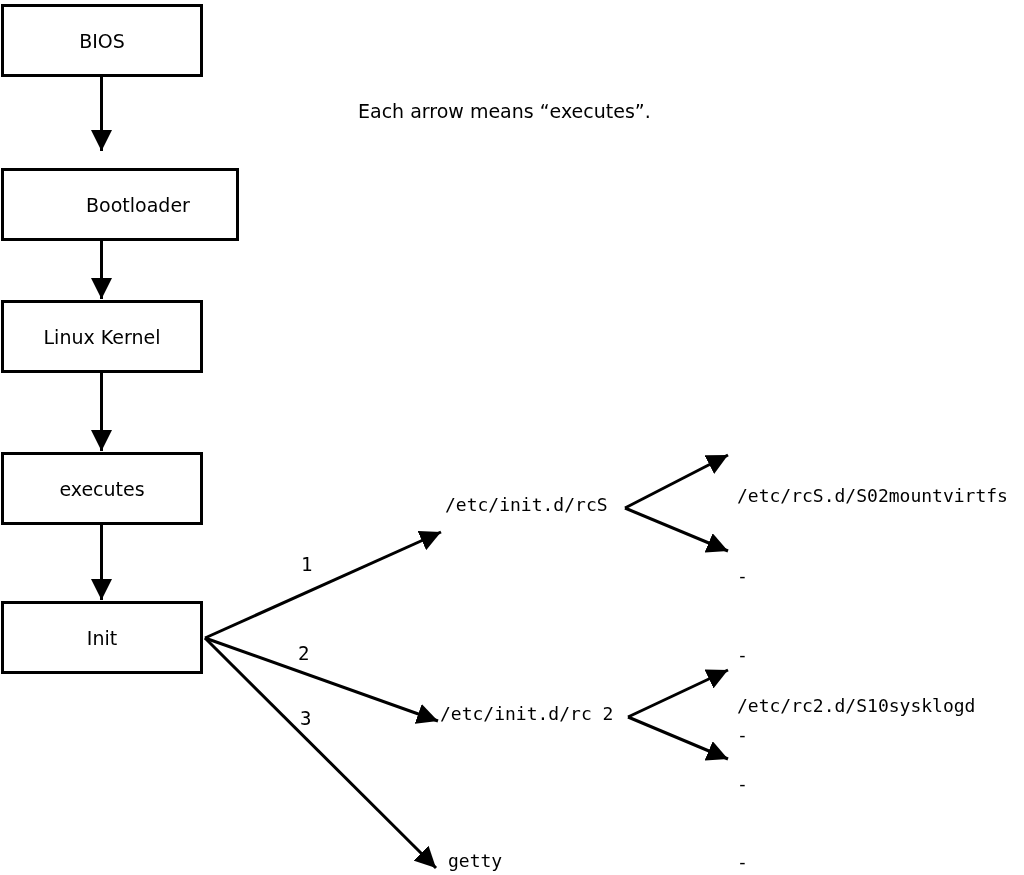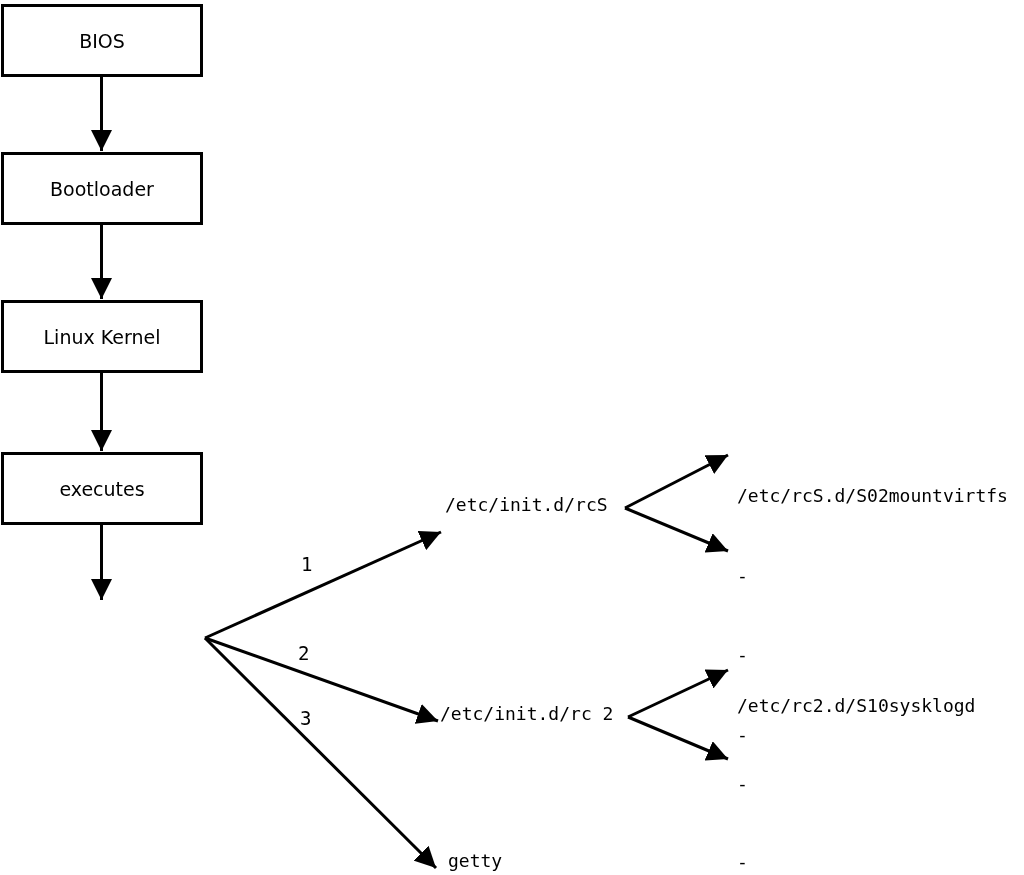--- a/index.html
+++ b/index.html
@@ -25,21 +25,21 @@
     height: 67px;
     border: 3px solid #000;
     background: #fff;
     display: flex;
     align-items: center;
     justify-content: center;
     font-size: 19px;
     font-family: "DejaVu Sans", sans-serif;
   }
   .box-bios       { top: 4px; }
-  .box-bootloader { top: 152px; }
+  .box-bootloader { top: 168px; padding-left: 36px; }
   .box-kernel     { top: 300px; }
   .box-initramfs  { top: 452px; }
   .box-init       { top: 601px; }
 
   .note {
     position: absolute;
     left: 358px;
     top: 100px;
     font-size: 19px;
     font-family: "DejaVu Sans", sans-serif;
@@ -109,21 +109,25 @@
   </div>
   <div class="box box-bootloader">
     <span>Bootloader</span>
   </div>
   <div class="box box-kernel">
     <span>Linux Kernel</span>
   </div>
   <div class="box box-initramfs">
     <span>executes</span>
   </div>
+  <div class="box box-init">
+    <span>Init</span>
+  </div>
 
+  <div class="note">Each arrow means “executes”.</div>
 
   <div class="edge-num num-1">1</div>
   <div class="edge-num num-2">2</div>
   <div class="edge-num num-3">3</div>
 
   <div class="mono target-rcs">/etc/init.d/rcS</div>
   <div class="mono target-rc2">/etc/init.d/rc 2</div>
   <div class="mono target-getty">getty</div>
 
   <div class="script-block block-rcs">

